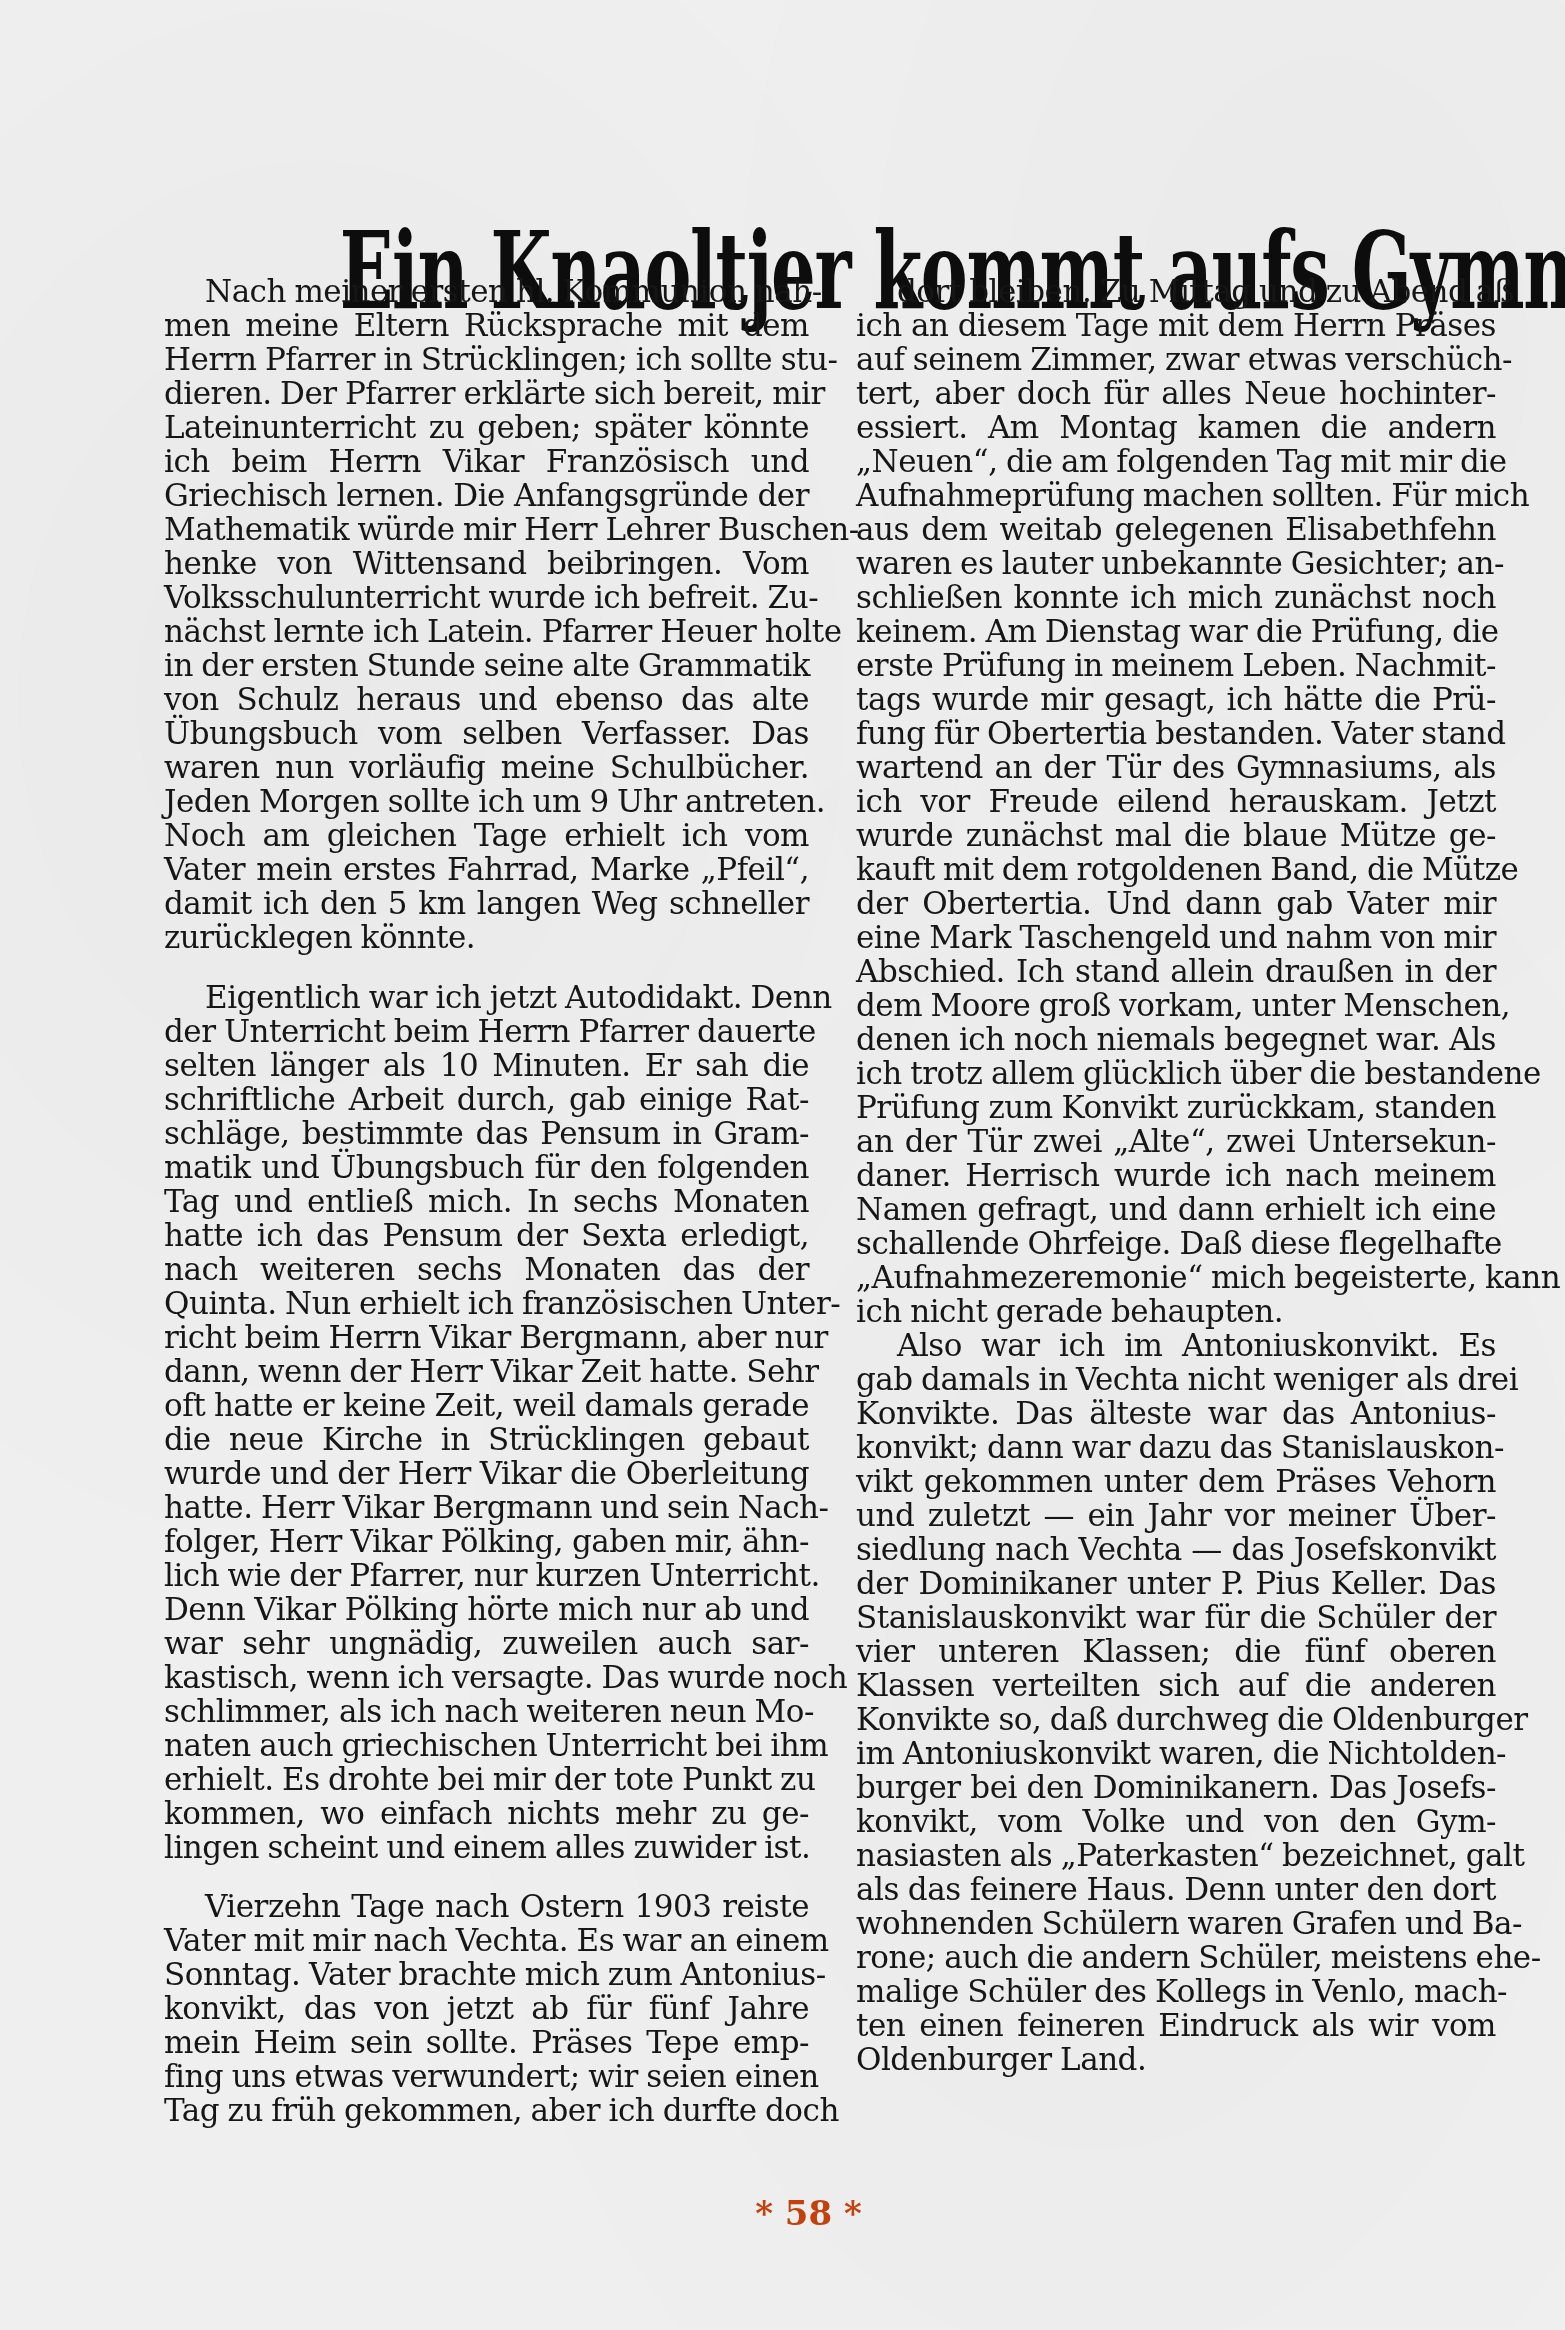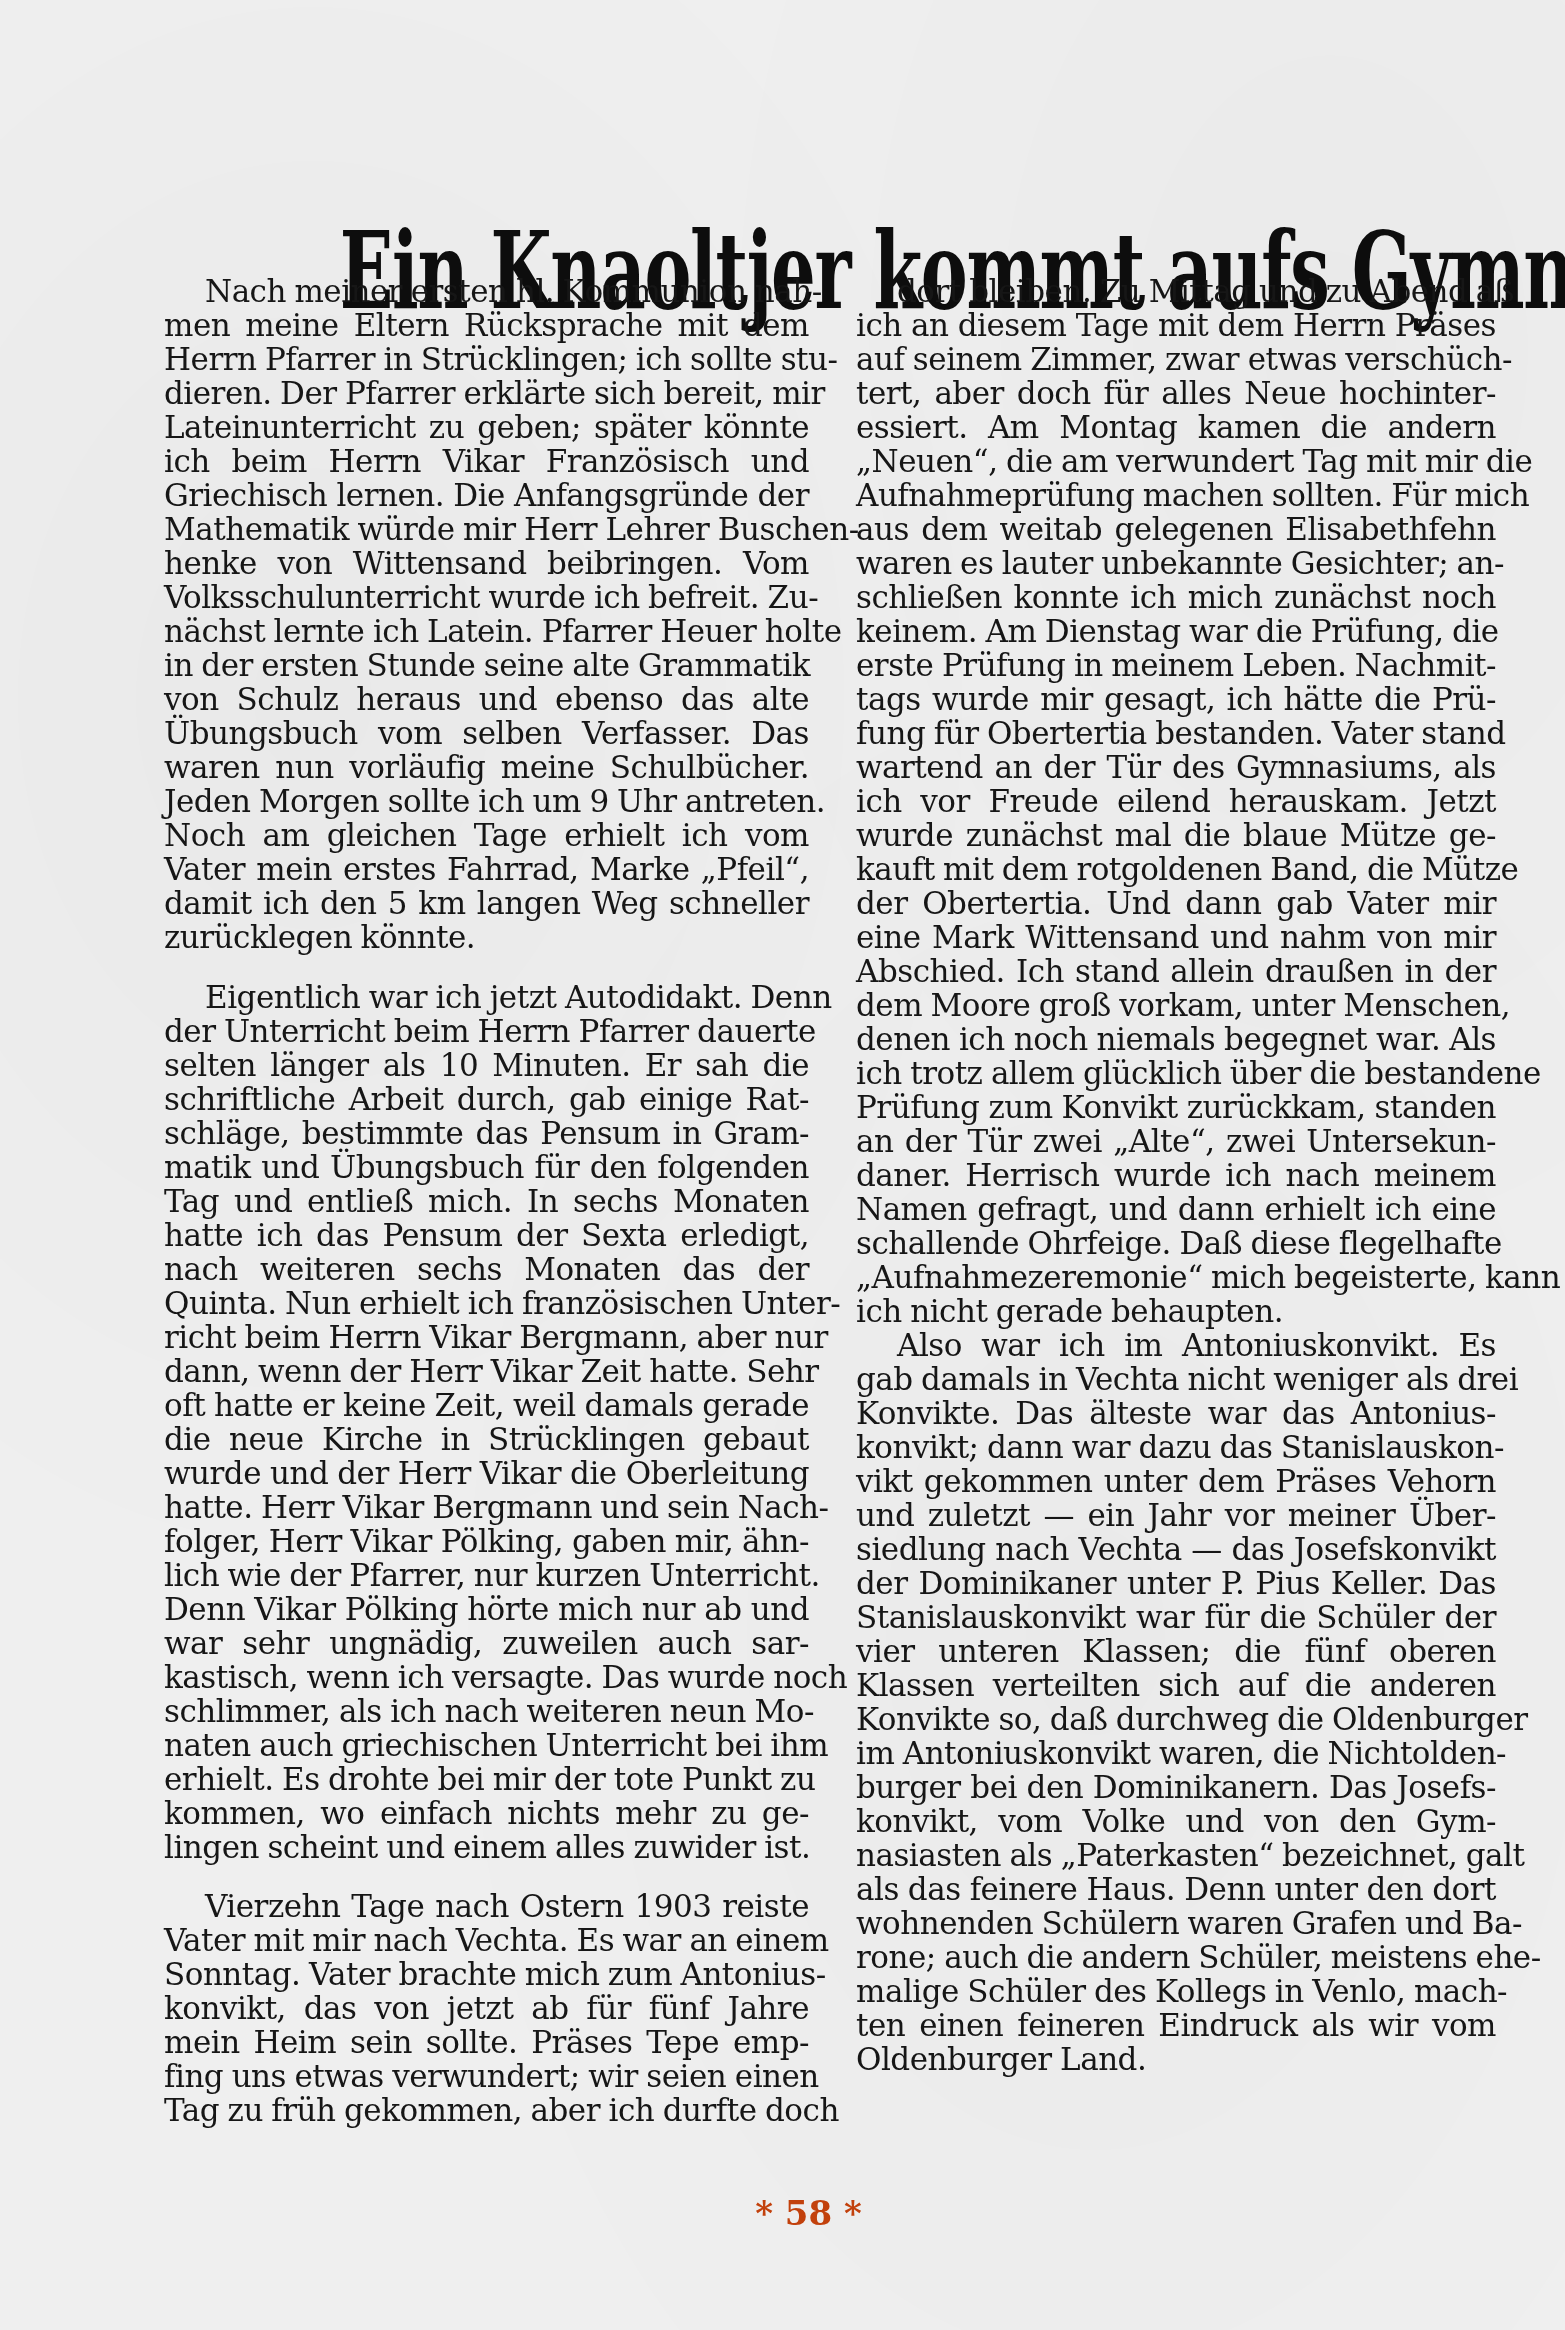--- a/index.html
+++ b/index.html
@@ -109,35 +109,35 @@
       <span class="line last">Tag zu früh gekommen, aber ich durfte doch</span>
     </div>
   </div>
 <div class="col right">
     <div>
       <span class="line indent">dort bleiben. Zu Mittag und zu Abend aß</span>
       <span class="line">ich an diesem Tage mit dem Herrn Präses</span>
       <span class="line">auf seinem Zimmer, zwar etwas verschüch-</span>
       <span class="line">tert, aber doch für alles Neue hochinter-</span>
       <span class="line">essiert. Am Montag kamen die andern</span>
-      <span class="line">„Neuen“, die am verwundert Tag mit mir die</span>
+      <span class="line">„Neuen“, die am folgenden Tag mit mir die</span>
       <span class="line">Aufnahmeprüfung machen sollten. Für mich</span>
       <span class="line">aus dem weitab gelegenen Elisabethfehn</span>
       <span class="line">waren es lauter unbekannte Gesichter; an-</span>
       <span class="line">schließen konnte ich mich zunächst noch</span>
       <span class="line">keinem. Am Dienstag war die Prüfung, die</span>
       <span class="line">erste Prüfung in meinem Leben. Nachmit-</span>
       <span class="line">tags wurde mir gesagt, ich hätte die Prü-</span>
       <span class="line">fung für Obertertia bestanden. Vater stand</span>
       <span class="line">wartend an der Tür des Gymnasiums, als</span>
       <span class="line">ich vor Freude eilend herauskam. Jetzt</span>
       <span class="line">wurde zunächst mal die blaue Mütze ge-</span>
       <span class="line">kauft mit dem rotgoldenen Band, die Mütze</span>
       <span class="line">der Obertertia. Und dann gab Vater mir</span>
-      <span class="line">eine Mark Wittensand und nahm von mir</span>
+      <span class="line">eine Mark Taschengeld und nahm von mir</span>
       <span class="line">Abschied. Ich stand allein draußen in der</span>
       <span class="line">dem Moore groß vorkam, unter Menschen,</span>
       <span class="line">denen ich noch niemals begegnet war. Als</span>
       <span class="line">ich trotz allem glücklich über die bestandene</span>
       <span class="line">Prüfung zum Konvikt zurückkam, standen</span>
       <span class="line">an der Tür zwei „Alte“, zwei Untersekun-</span>
       <span class="line">daner. Herrisch wurde ich nach meinem</span>
       <span class="line">Namen gefragt, und dann erhielt ich eine</span>
       <span class="line">schallende Ohrfeige. Daß diese flegelhafte</span>
       <span class="line">„Aufnahmezeremonie“ mich begeisterte, kann</span>

